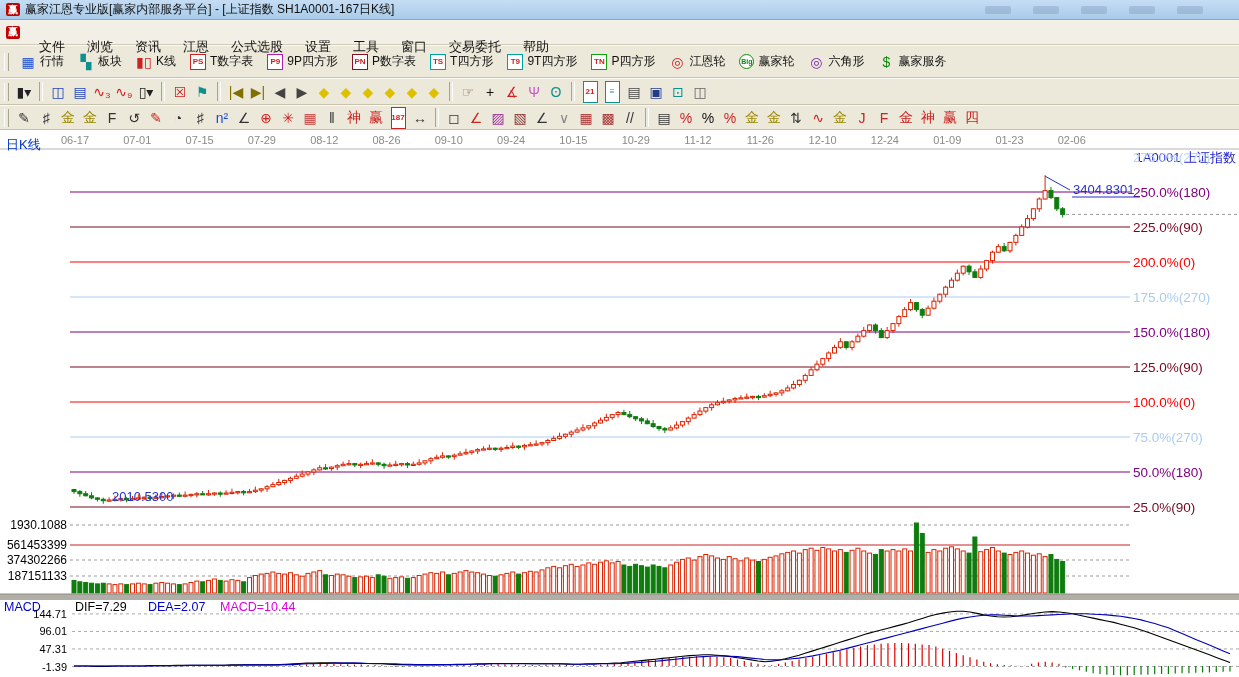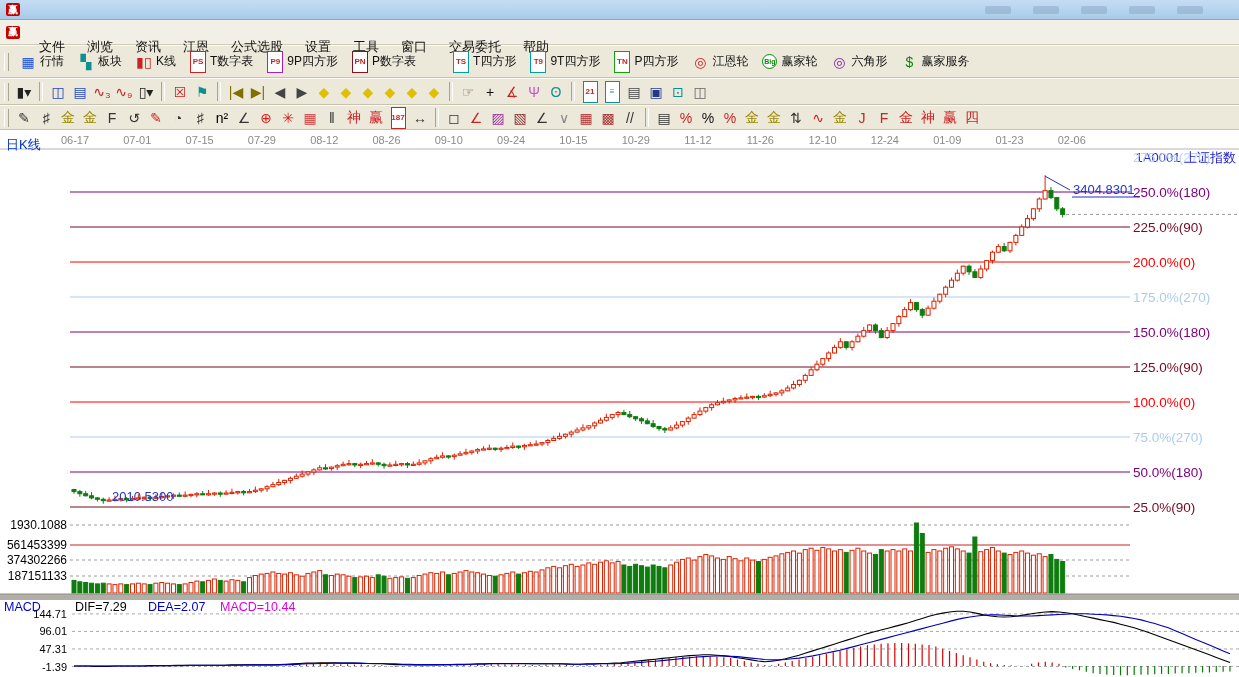--- a/index.html
+++ b/index.html
@@ -22,40 +22,41 @@
   .menu-item{font-size:13px;color:#111;padding:2px 11px;cursor:default;margin-top:29px;}
 
   
   .tbar{background:#ece9da;border-top:1px solid #fbfaf4;border-bottom:1px solid #c6c2ad;
     display:flex;align-items:center;padding:0 2px;box-sizing:border-box;}
   #toolbar1{height:33px;}
   #toolbar2{height:27px;}
   #toolbar3{height:25px;}
   .grip{width:3px;height:18px;border-left:1px solid #fff;border-right:1px solid #a8a490;margin:0 4px 0 2px;}
   .tb1-item{display:inline-flex;align-items:center;gap:4px;padding:2px 7px;font-size:12px;color:#111;cursor:default;}
-  .tile{display:inline-flex;align-items:center;justify-content:center;width:16px;height:22px;
+  .tile{display:inline-flex;align-items:center;justify-content:center;width:16px;height:16px;
     border:1px solid;font-size:8px;font-weight:bold;background:#fff;box-sizing:border-box;}
   .tile.round{border-radius:50%;width:15px;height:15px;font-size:7px;}
   .glyph{display:inline-block;min-width:16px;text-align:center;font-size:14px;line-height:16px;}
   .icon-btn{display:inline-flex;align-items:center;justify-content:center;min-width:22px;height:21px;
     font-size:14px;cursor:default;color:#222;}
   .icon-btn .tile{width:15px;height:22px;}
   .tb-sep{width:2px;height:19px;border-left:1px solid #a8a490;border-right:1px solid #fff;margin:0 4px;}
 
   
   #chart{position:relative;width:1239px;height:549px;background:#fff;}
   #chart svg{position:absolute;left:0;top:0;}
   #period-label{position:absolute;left:6px;top:6px;font-size:13px;color:#0033cc;z-index:2;}
 </style>
 </head>
 <body>
 <div id="app">
 
   <div class="titlebar">
     <span class="logo">赢</span>
+    <span class="title-text">赢家江恩专业版[赢家内部服务平台] - [上证指数  SH1A0001-167日K线]</span>
     <span class="ghosts">
       <span class="ghost"></span>
       <span class="ghost"></span>
       <span class="ghost"></span>
       <span class="ghost"></span>
       <span class="ghost"></span>
     </span>
   </div>
 
   <div class="menubar">
@@ -94,21 +95,21 @@
       </span>
       <span class="tb1-item">
         <span class="tile" style="border-color: rgb(176, 32, 176); color: rgb(204, 34, 34);">P9</span>
         <span>9P四方形</span>
       </span>
       <span class="tb1-item">
         <span class="tile" style="border-color: rgb(138, 16, 32); color: rgb(204, 34, 34);">PN</span>
         <span>P数字表</span>
       </span>
       <span class="tb1-item">
-        <span class="tile" style="border-color: rgb(0, 160, 160); color: rgb(204, 34, 34); margin-left: 23px;">TS</span>
+        <span class="tile" style="border-color: rgb(0, 160, 160); color: rgb(204, 34, 34);">TS</span>
         <span>T四方形</span>
       </span>
       <span class="tb1-item">
         <span class="tile" style="border-color: rgb(0, 160, 160); color: rgb(204, 34, 34);">T9</span>
         <span>9T四方形</span>
       </span>
       <span class="tb1-item">
         <span class="tile" style="border-color: rgb(16, 160, 16); color: rgb(204, 34, 34);">TN</span>
         <span>P四方形</span>
       </span>
@@ -174,21 +175,21 @@
       <span class="grip"></span>
       <span class="icon-btn" style="color: rgb(51, 51, 51);">✎</span>
       <span class="icon-btn" style="color: rgb(51, 51, 51);">♯</span>
       <span class="icon-btn" style="color: rgb(153, 136, 0);">金</span>
       <span class="icon-btn" style="color: rgb(153, 136, 0);">金</span>
       <span class="icon-btn" style="color: rgb(51, 51, 51);">F</span>
       <span class="icon-btn" style="color: rgb(51, 51, 51);">↺</span>
       <span class="icon-btn" style="color: rgb(204, 34, 34);">✎</span>
       <span class="icon-btn" style="color: rgb(51, 51, 51);">◔</span>
       <span class="icon-btn" style="color: rgb(51, 51, 51);">♯</span>
-      <span class="icon-btn" style="color: #000000;">n²</span>
+      <span class="icon-btn" style="color: #1d4ed8;">n²</span>
       <span class="icon-btn" style="color: rgb(51, 51, 51);">∠</span>
       <span class="icon-btn" style="color: rgb(204, 34, 34);">⊕</span>
       <span class="icon-btn" style="color: rgb(204, 34, 34);">✳</span>
       <span class="icon-btn" style="color: rgb(204, 68, 68);">▦</span>
       <span class="icon-btn" style="color: rgb(51, 51, 51);">‖</span>
       <span class="icon-btn" style="color: rgb(204, 34, 34);">神</span>
       <span class="icon-btn" style="color: rgb(204, 34, 34);">赢</span>
       <span class="icon-btn">
         <span class="tile" style="border-color: rgb(204, 34, 34); color: rgb(204, 34, 34);">187</span>
       </span>

